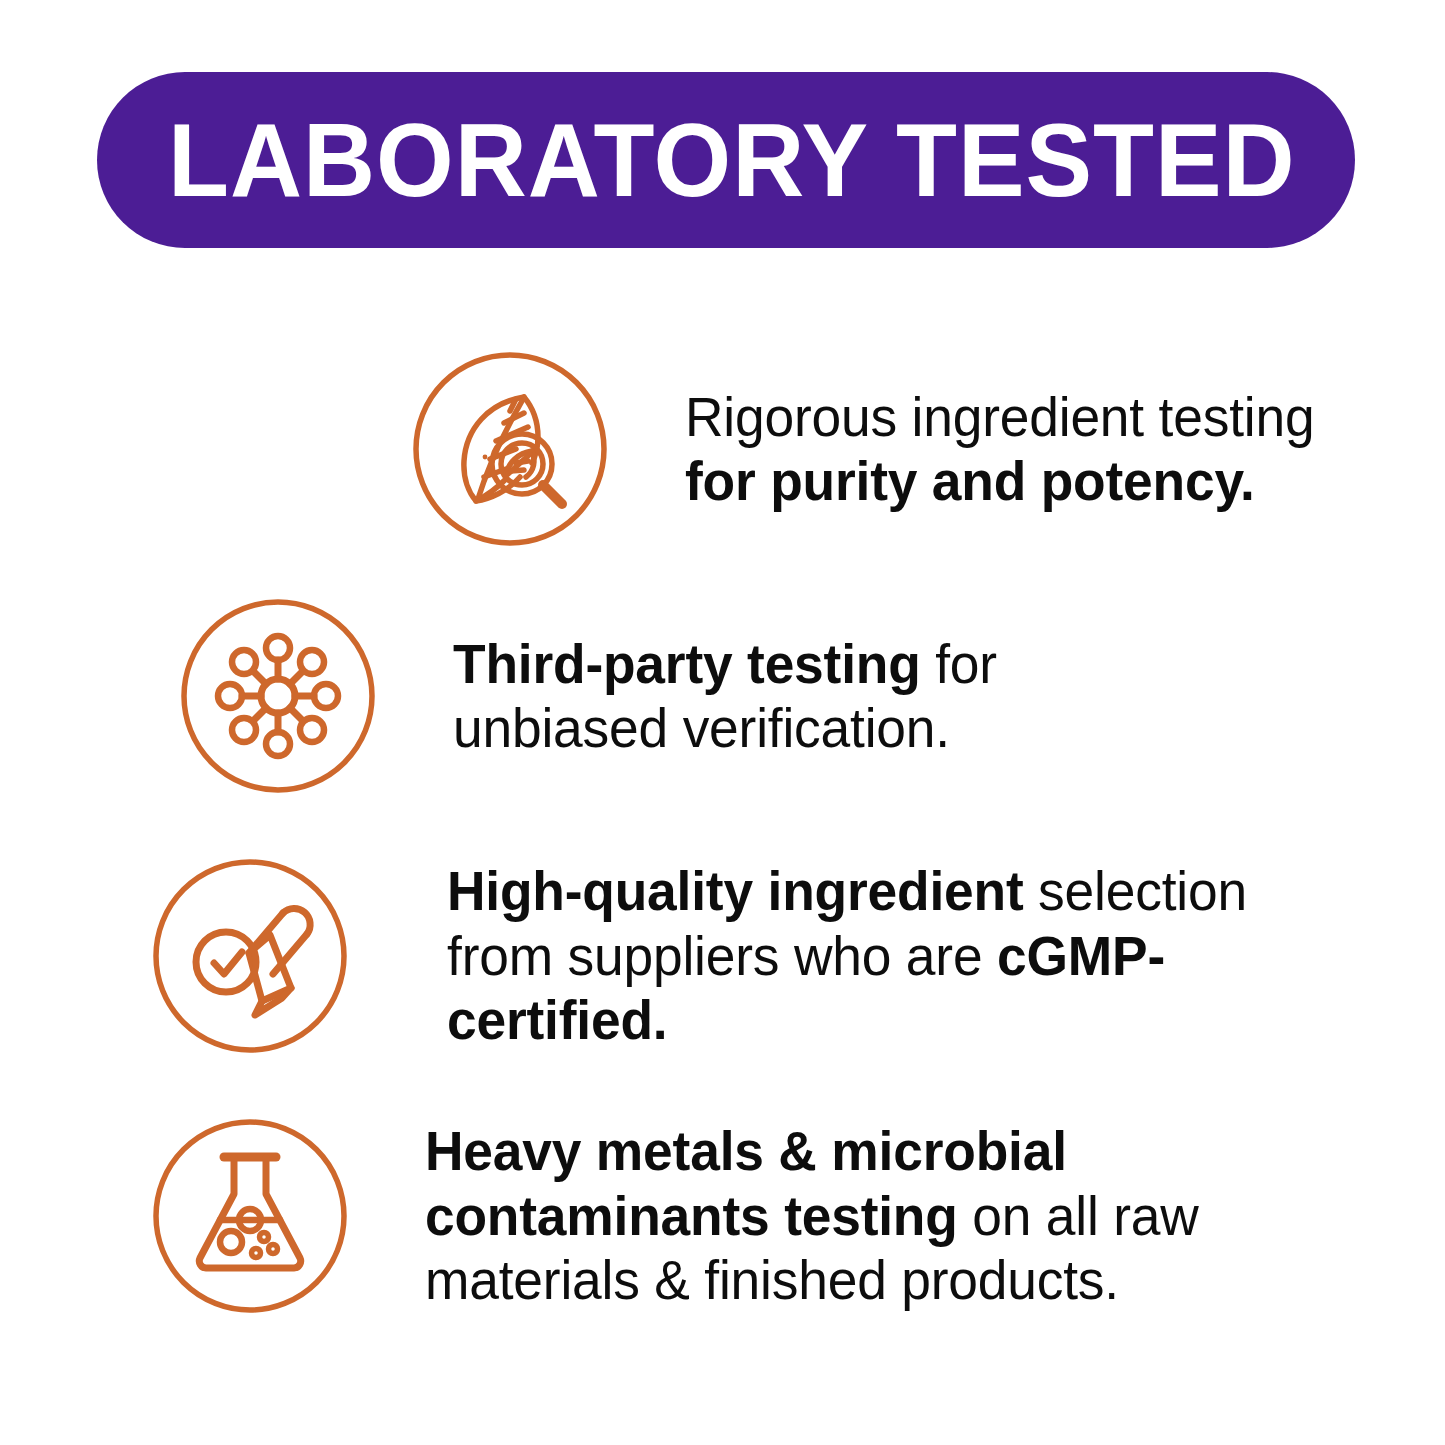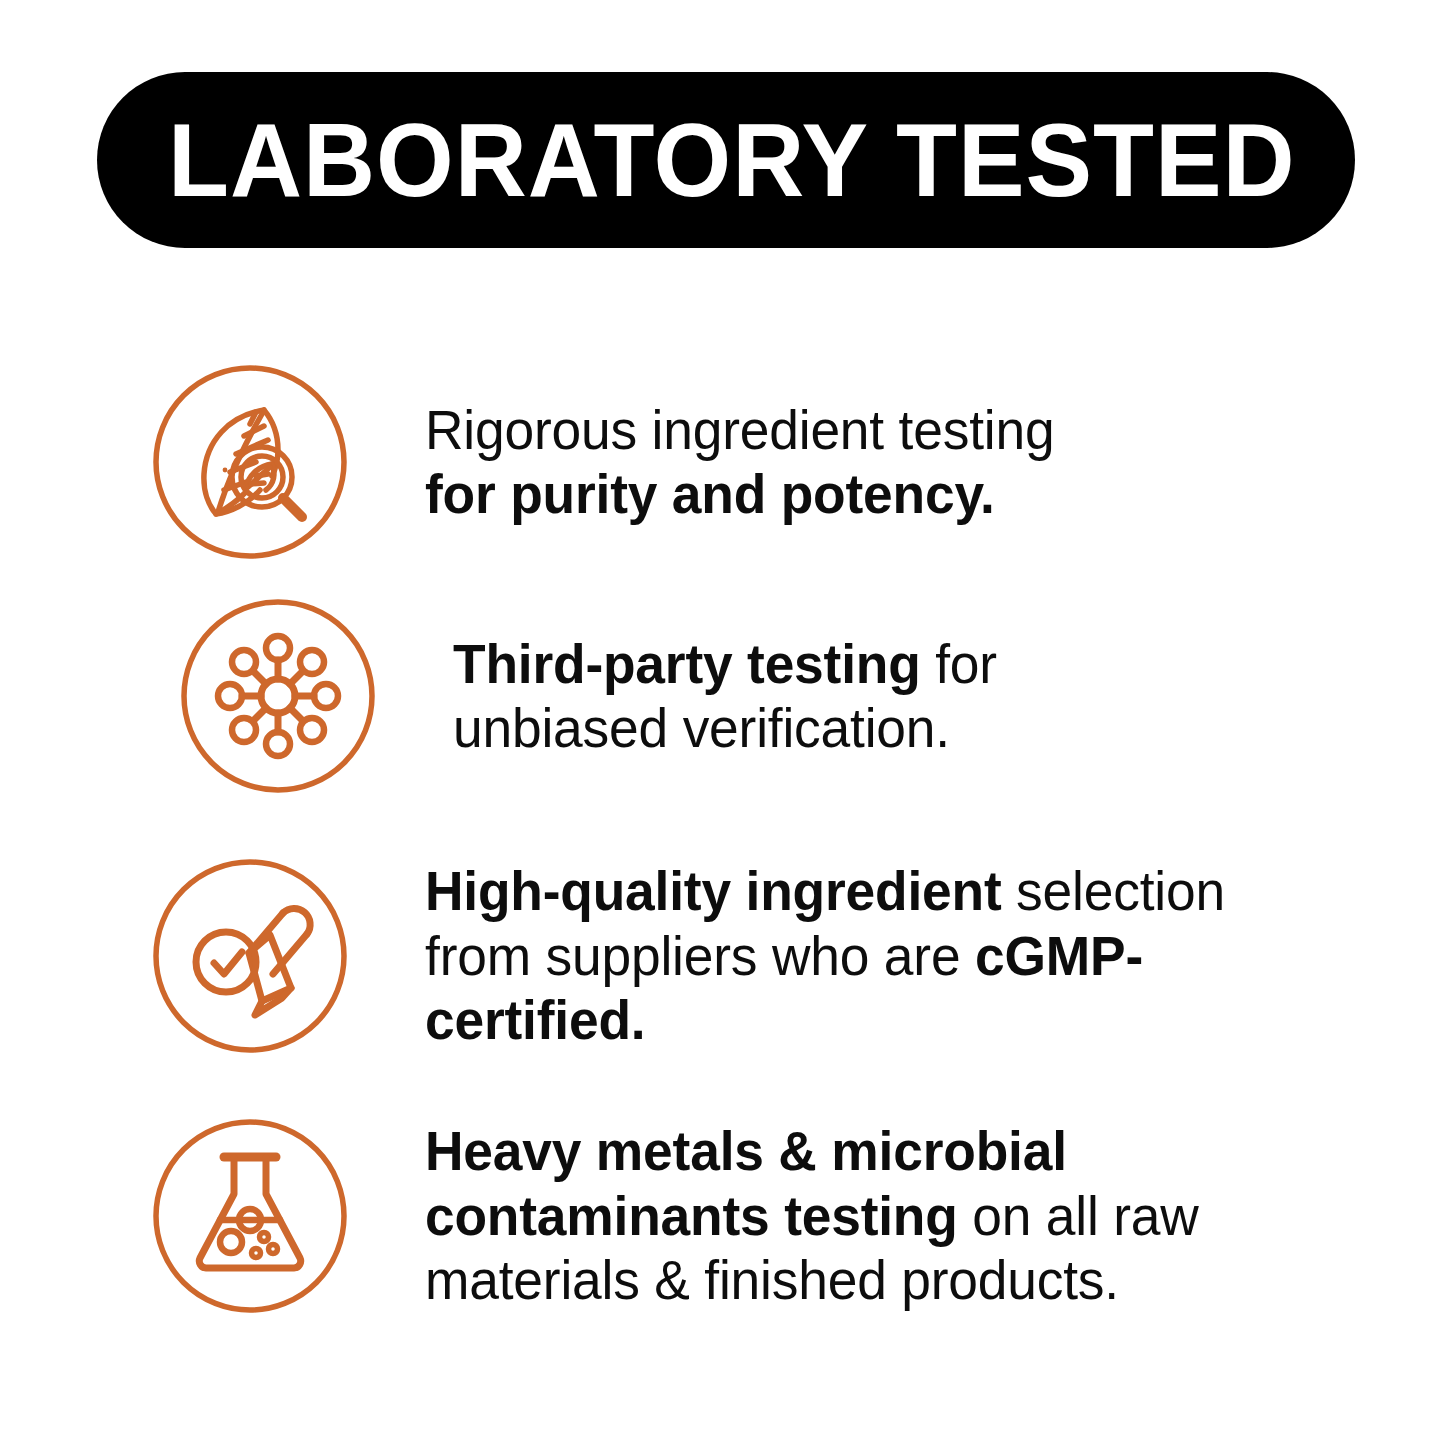--- a/index.html
+++ b/index.html
@@ -49,23 +49,23 @@
   .rows { position:absolute; left:0; top:0; width:1445px; }
 
   .row {
     position:absolute;
     left:0;
     width:1445px;
     display:flex;
     align-items:center;
   }
 
-  .row-1 { top:364px; height:196px; }
+  .row-1 { top:351px; height:196px;justify-content:flex-end; }
   .row-2 { top:598px; height:196px;margin-left:28px; }
-  .row-3 { top:858px; height:196px; }
+  .row-3 { top:858px; height:196px;gap:22px; }
   .row-4 { top:1118px; height:196px; }
 
   .icon-wrap {
     position:relative;
     flex:0 0 auto;
     width:196px;
     height:196px;
     margin-left:152px;
   }
   .icon-wrap svg { display:block; width:196px; height:196px; }
@@ -89,21 +89,21 @@
   .row-1 .row-text { max-width:760px; }
   .row-2 .row-text { max-width:660px; }
   .row-3 .row-text { max-width:900px; }
   .row-4 .row-text { max-width:905px; }
 </style>
 </head>
 <body>
 
 <div id="canvas">
 
-  <div class="banner" style="background: #000000;">
+  <div class="banner" style="background: #4c1d95;">
     <div class="banner-title">LABORATORY TESTED</div>
   </div>
 
   <div class="rows">
 
     <div class="row row-1">
       <div class="icon-wrap">
         <svg viewBox="0 0 196 196" fill="none" stroke="#CE682C" stroke-width="5.5" stroke-linecap="round" stroke-linejoin="round">
           <circle cx="98" cy="98" r="94" stroke-width="5.5"></circle>
 

